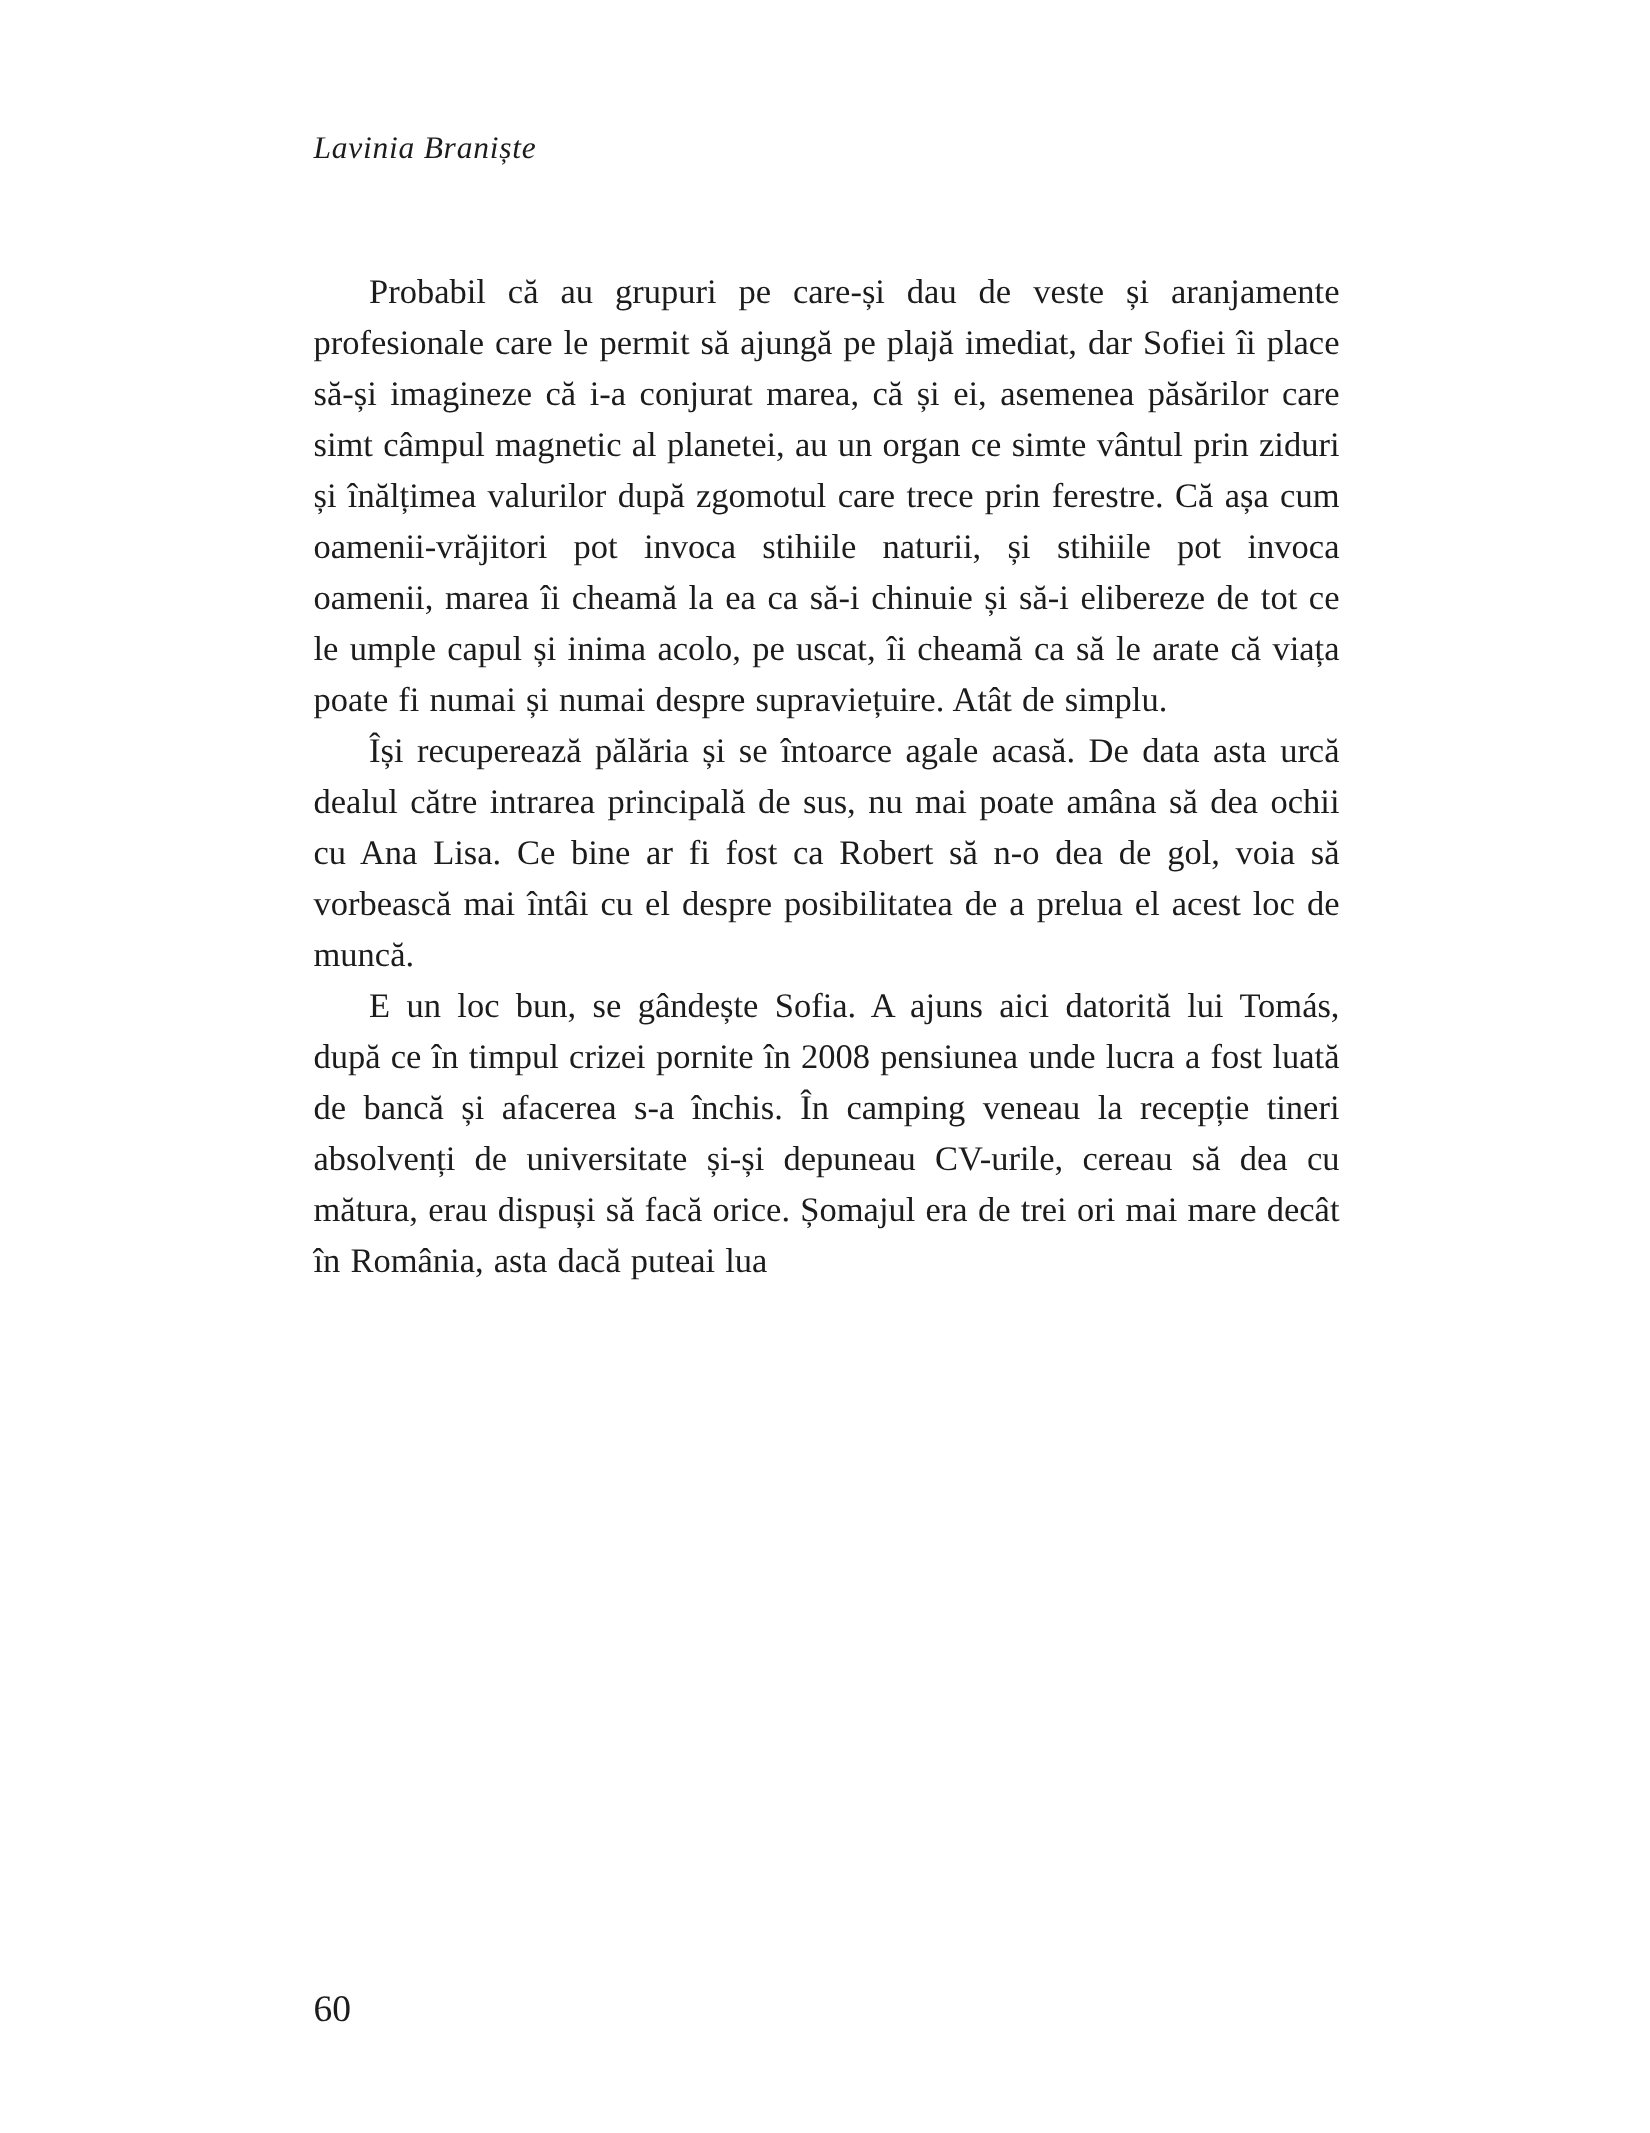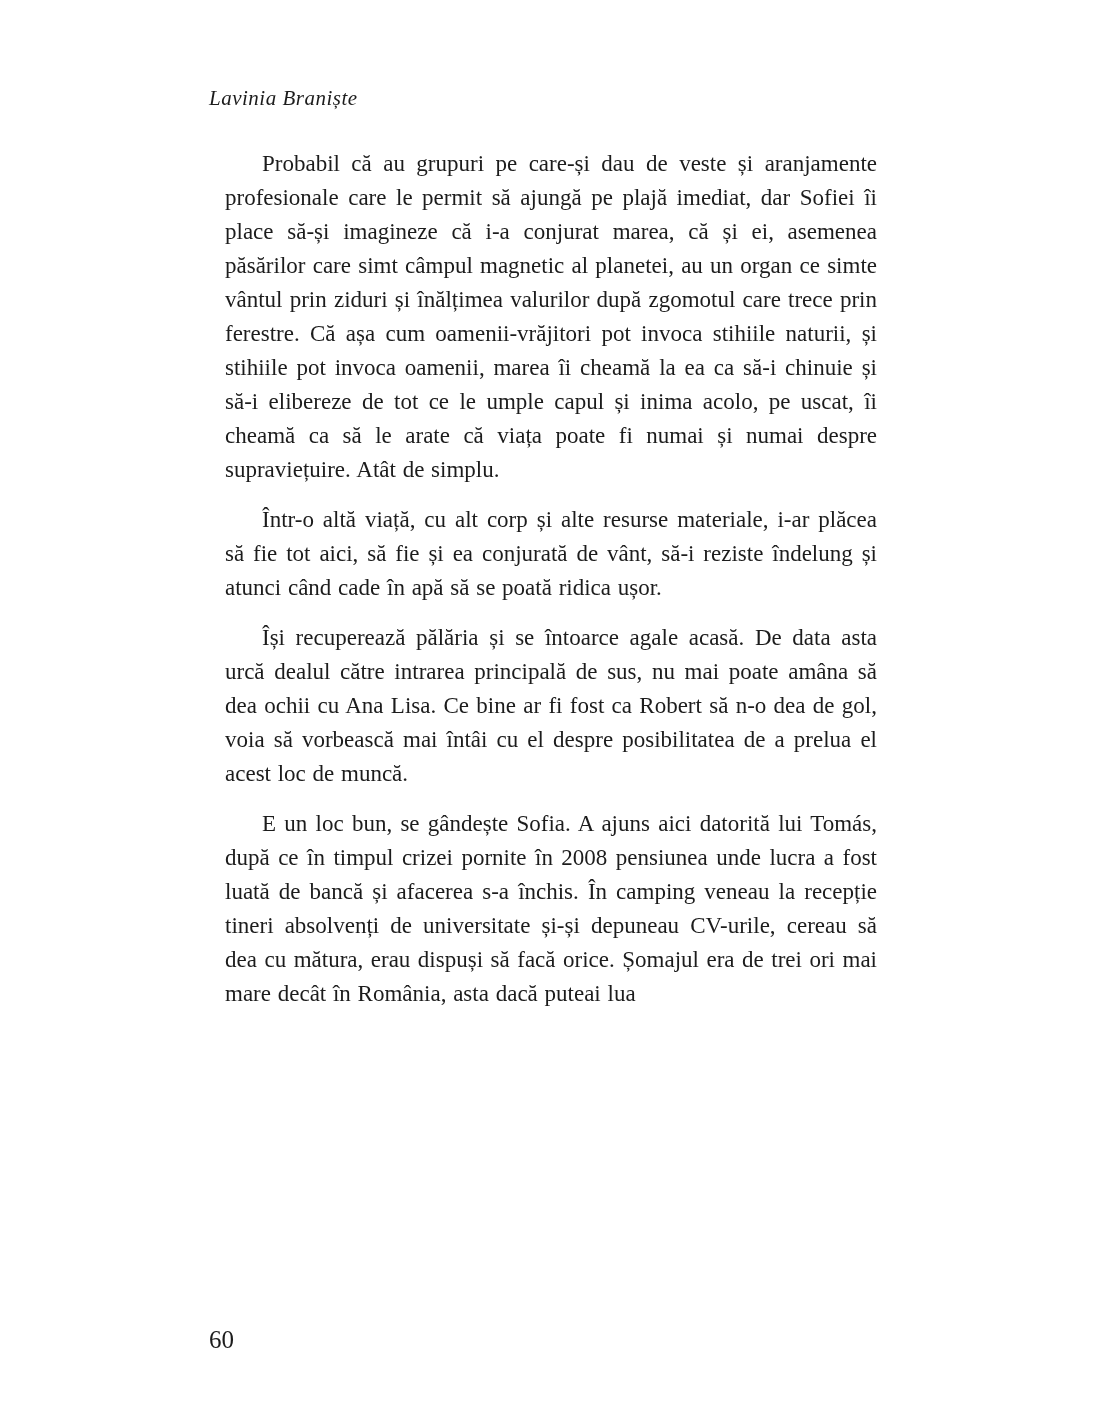--- a/index.html
+++ b/index.html
@@ -20,31 +20,31 @@
   .text-block {
     position: absolute;
     left: 209px;
     top: 86px;
     width: 684px;
   }
   .running-header {
     font-style: italic;
     font-size: 21px;
     letter-spacing: 0.5px;
-    margin-bottom: 36px;
+    margin-bottom: 67px;
     color: #1c1c1c;
   }
   .body-text {
     font-size: 23px;
     line-height: 34px;
     text-align: justify;
     text-justify: inter-word;
   }
   .para {
-    margin: 16px;
+    margin: 0;
     text-indent: 37px;
     word-spacing: 1px;
   }
   .page-number {
     position: absolute;
     left: 209px;
     top: 1326px;
     font-size: 25px;
     color: #1c1c1c;
     font-variant-numeric: oldstyle-nums;
@@ -53,21 +53,20 @@
 </head>
 <body>
 
 <div class="page">
 
   <div class="text-block">
     <div class="running-header">Lavinia Braniște</div>
 
     <div class="body-text">
       <p class="para">Probabil că au grupuri pe care-și dau de veste și aranjamente profesionale care le permit să ajungă pe plajă imediat, dar Sofiei îi place să-și imagineze că i-a conjurat marea, că și ei, asemenea păsărilor care simt câmpul magnetic al planetei, au un organ ce simte vântul prin ziduri și înălțimea valurilor după zgomotul care trece prin ferestre. Că așa cum oamenii-vrăjitori pot invoca stihiile naturii, și stihiile pot invoca oamenii, marea îi cheamă la ea ca să-i chinuie și să-i elibereze de tot ce le umple capul și inima acolo, pe uscat, îi cheamă ca să le arate că viața poate fi numai și numai despre supraviețuire. Atât de simplu.</p>
-      <p class="para">Într-o altă viață, cu alt corp și alte resurse materiale, i-ar plăcea să fie tot aici, să fie și ea conjurată de vânt, să-i reziste îndelung și atunci când cade în apă să se poată ridica ușor.</p>
       <p class="para">Își recuperează pălăria și se întoarce agale acasă. De data asta urcă dealul către intrarea principală de sus, nu mai poate amâna să dea ochii cu Ana Lisa. Ce bine ar fi fost ca Robert să n-o dea de gol, voia să vorbească mai întâi cu el despre posibilitatea de a prelua el acest loc de muncă.</p>
       <p class="para">E un loc bun, se gândește Sofia. A ajuns aici datorită lui Tomás, după ce în timpul crizei pornite în 2008 pensiunea unde lucra a fost luată de bancă și afacerea s-a închis. În camping veneau la recepție tineri absolvenți de universitate și-și depuneau CV-urile, cereau să dea cu mătura, erau dispuși să facă orice. Șomajul era de trei ori mai mare decât în România, asta dacă puteai lua</p>
     </div>
   </div>
 
   <div class="page-number">60</div>
 
 </div>
 
 </body></html>

